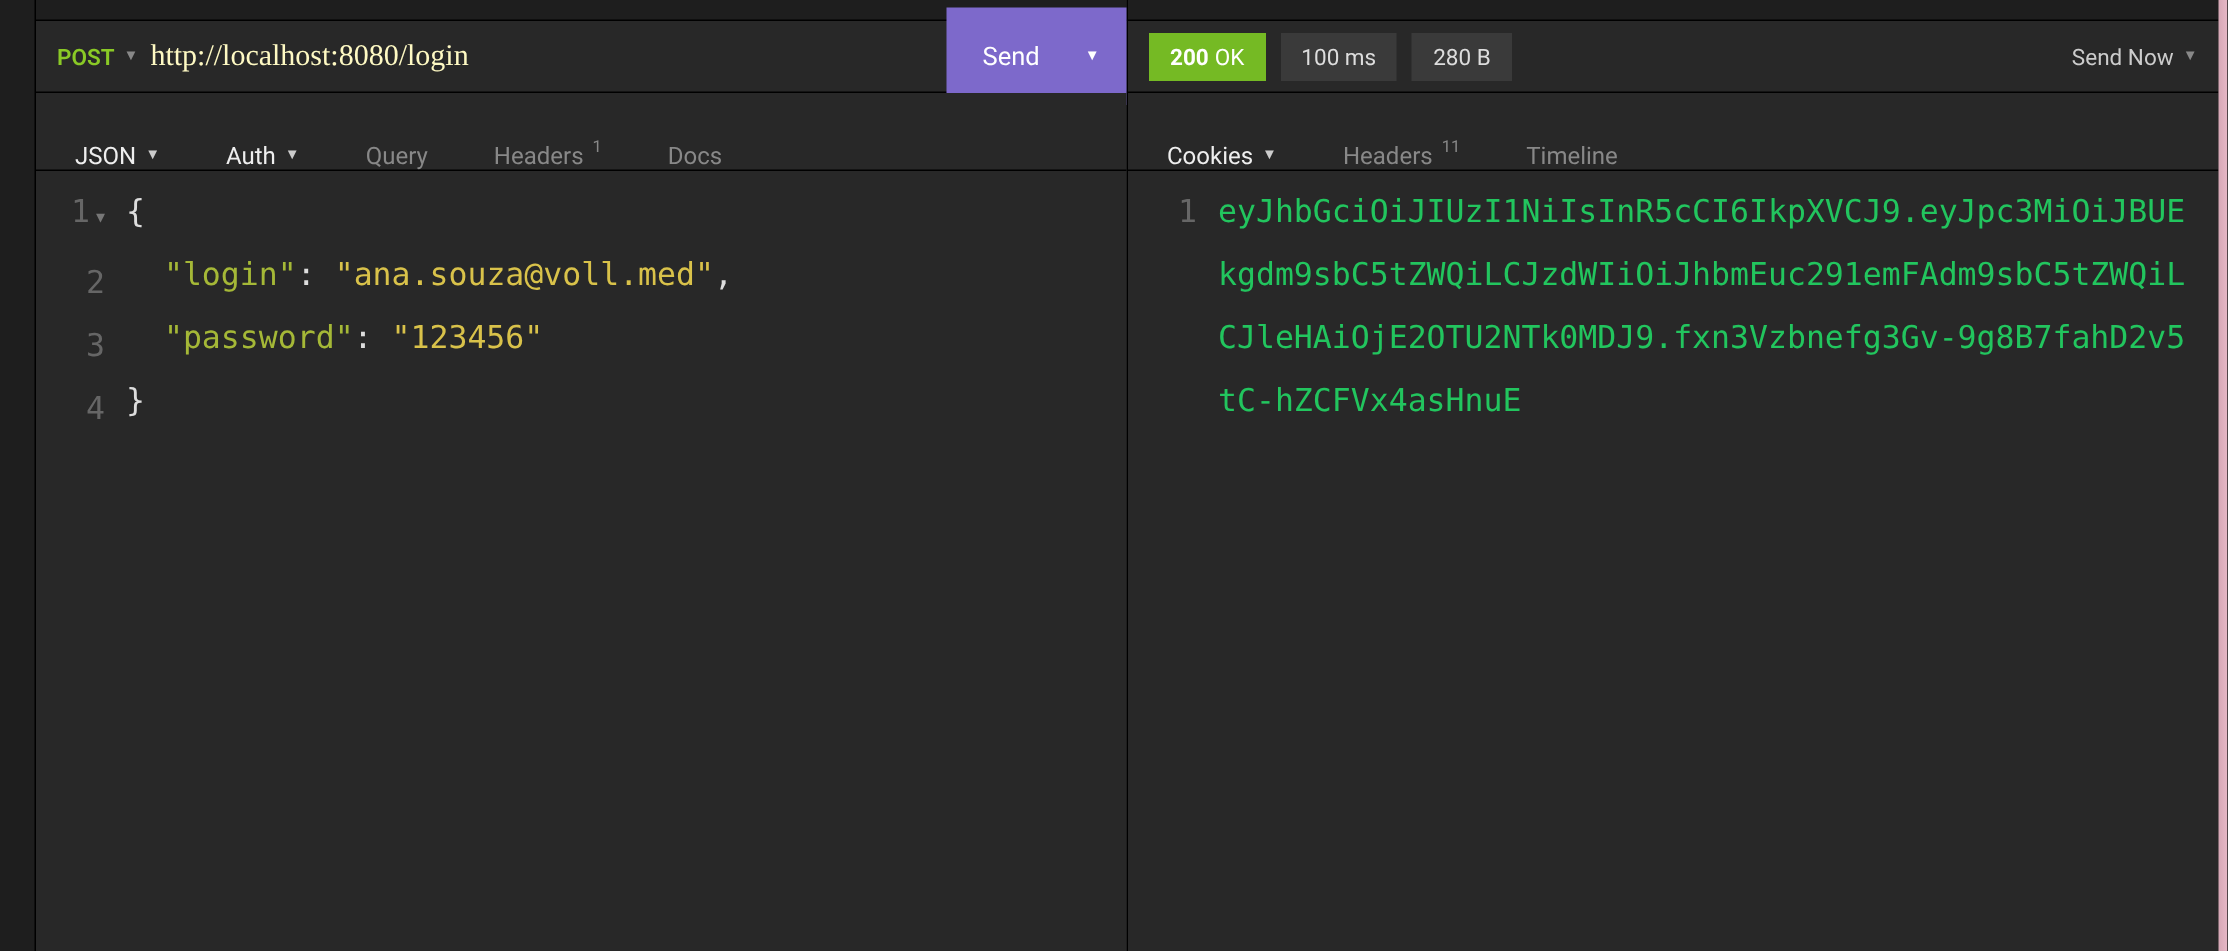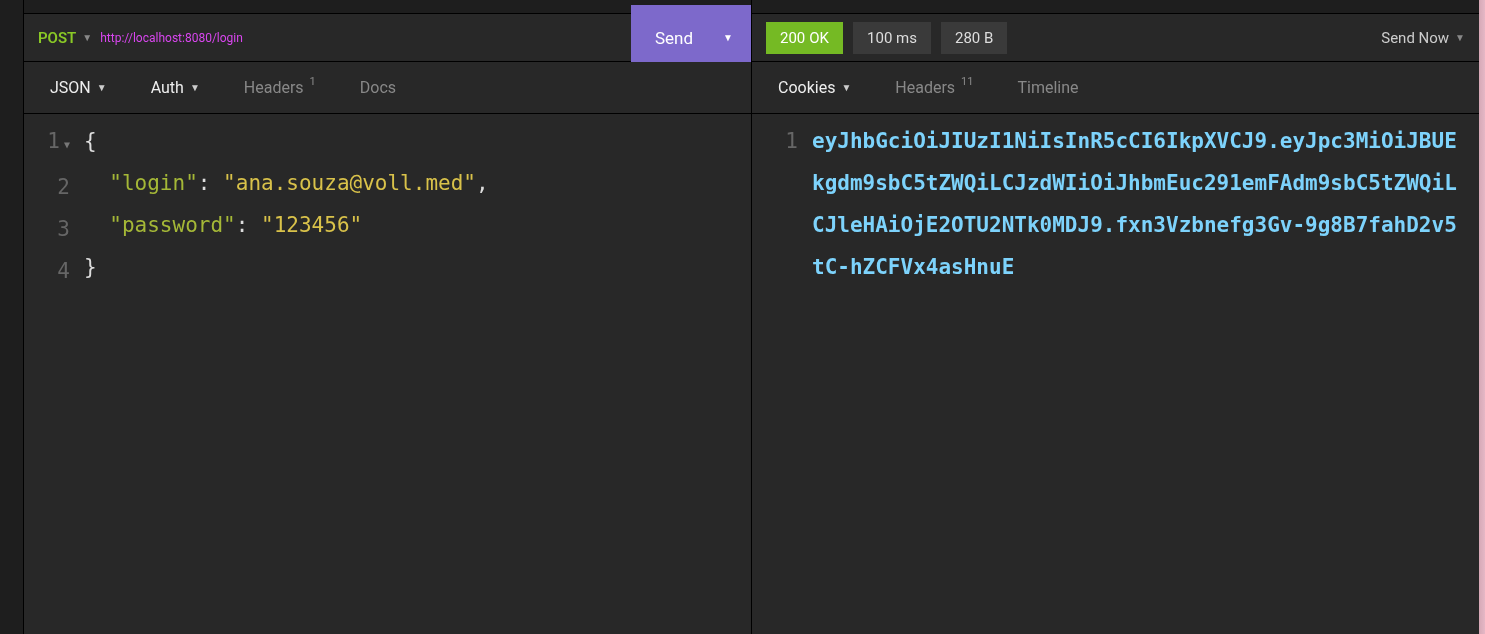--- a/index.html
+++ b/index.html
@@ -41,23 +41,24 @@
   }
   .method {
     color: #8ac926;
     font-weight: 600;
     font-size: 15px;
     display: flex;
     align-items: center;
     gap: 6px;
   }
   .url {
-    color: #d946ef;
-    font-size: 12px;
-    flex: 1;
+    color: #fef9c3;
+    font-size: 20px;
+    flex: 1;
+    font-family: Liberation Serif, serif;
   }
   .send-btn {
     background: #7d69cb;
     color: #fff;
     height: 65px;
     margin: -10px -10px -10px 0;
     padding: 0 18px 0 24px;
     display: flex;
     align-items: center;
     gap: 30px;
@@ -79,32 +80,32 @@
     display: inline-flex;
     align-items: center;
     padding: 0 14px;
     font-size: 15px;
     color: #ddd;
   }
   .pill-green {
     background: #75ba24;
     color: #fff;
   }
-  .pill-green b { font-weight: 400; margin-right: 4px; }
+  .pill-green b { font-weight: 700; margin-right: 4px; }
   .spacer { flex: 1; }
   .time-label {
     color: #ccc;
     font-size: 15px;
     display: flex;
     align-items: center;
     gap: 6px;
   }
   .tabs {
     display: flex;
-    align-items: center;
+    align-items: flex-end;
     background: #282828;
     border-bottom: 1px solid #000;
     height: 52px;
     padding-left: 4px;
   }
   .tab {
     padding: 0 22px;
     display: flex;
     align-items: center;
     gap: 6px;
@@ -145,25 +146,24 @@
     display: inline-block;
     margin-left: 4px;
   }
   .code { flex: 1; white-space: pre; color: #ddd; }
   .tok-punc { color: #ddd; }
   .tok-key { color: #a5b837; }
   .tok-str { color: #d9c24a; }
   .response-body {
     flex: 1;
     padding-right: 18px;
-    color: #7dd3fc;
+    color: #22c55e;
     word-break: break-all;
     white-space: normal;
     min-width: 0;
-    font-weight: bold;
   }
   .right-edge {
     width: 6px;
     background: linear-gradient(to right, #d6a8b6, #e6b8c6);
   }
 </style>
 </head>
 <body>
 
 <div class="left-gutter"></div>
@@ -184,20 +184,23 @@
   </div>
 
   <div class="tabs">
     <div class="tab active">
       <span>JSON</span>
       <span class="caret">▼</span>
     </div>
     <div class="tab active">
       <span>Auth</span>
       <span class="caret">▼</span>
+    </div>
+    <div class="tab">
+      <span>Query</span>
     </div>
     <div class="tab">
       <span>Headers</span>
       <span class="badge">1</span>
     </div>
     <div class="tab">
       <span>Docs</span>
     </div>
   </div>
 

